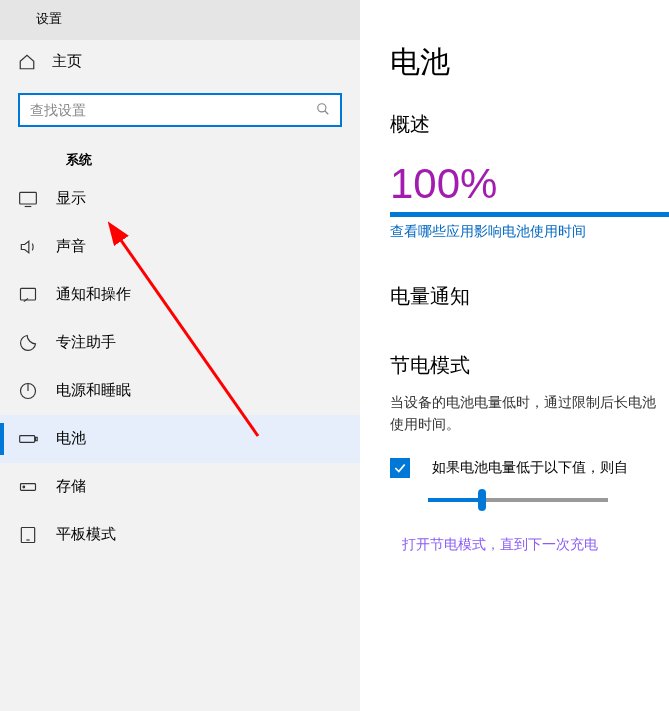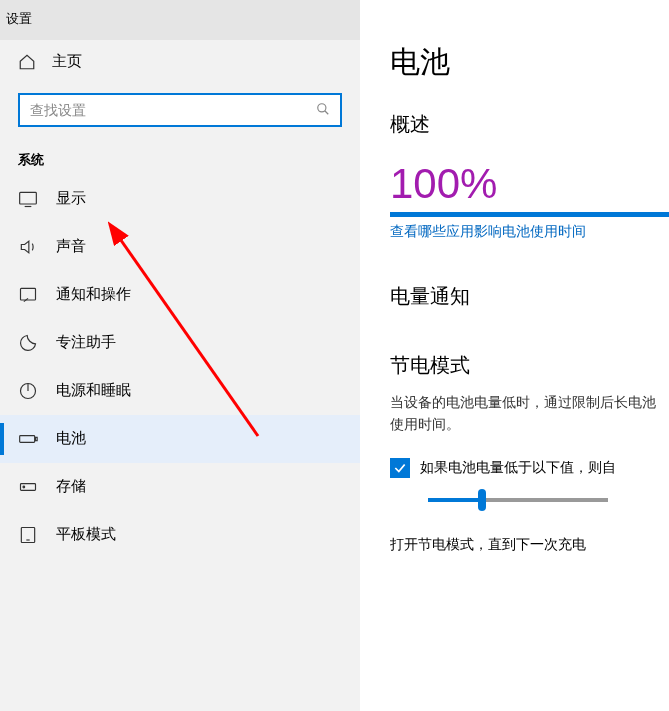--- a/index.html
+++ b/index.html
@@ -13,21 +13,21 @@
       overflow: hidden;
       display: flex;
     }
     .sidebar {
       width: 360px;
       background: #f2f2f2;
       height: 100%;
       position: relative;
     }
     .app-title {
-      padding: 10px 18px 12px 6px;
+      padding: 10px 18px 12px 36px;
       font-size: 13px;
       background: #e5e5e5;
     }
     .home-row {
       display: flex;
       align-items: flex-end;
       padding: 12px 18px;
       gap: 16px;
       font-size: 15px;
       cursor: pointer;
@@ -52,20 +52,21 @@
       font-size: 14px;
       color: #6d28d9;
       background: transparent;
     }
     .search-input::placeholder { color: #888; }
     .search-icon { color: #888; font-size: 14px; }
     .group-title {
       padding: 18px 18px 6px 18px;
       font-size: 13px;
       font-weight: 600;
+      margin-left: 48px;
     }
     .nav-item {
       display: flex;
       gap: 18px;
       padding: 14px 18px;
       font-size: 15px;
       cursor: pointer;
       position: relative;
     }
     .nav-item .icon {
@@ -118,21 +119,21 @@
     .link {
       color: #0067c0;
       font-size: 14px;
       cursor: pointer;
     }
     .block { margin-top: 42px; }
     .body-text { font-size: 14px; color: #333; margin-top: 10px; line-height: 1.6;}
     .checkbox-row {
       display: flex;
       align-items: center;
-      gap: 10px;
+      gap: 22px;
       margin-top: 22px;
       font-size: 14px;
     }
     .checkbox {
       width: 20px;
       height: 20px;
       background: #0078d7;
       display: flex;
       align-items: center;
       justify-content: center;
@@ -160,23 +161,24 @@
       position: absolute;
       top: 50%;
       left: 30%;
       transform: translate(-50%, -50%);
       width: 8px;
       height: 22px;
       background: #0078d7;
       border-radius: 4px;
     }
     .muted-text {
-      color: #000000;
+      color: #8b5cf6;
       font-size: 14px;
       margin-top: 34px;
+      margin-left: 12px;
     }
     
     .arrow {
       position: absolute;
       left: 108px;
       top: 216px;
       pointer-events: none;
     }
   </style>
 </head>

